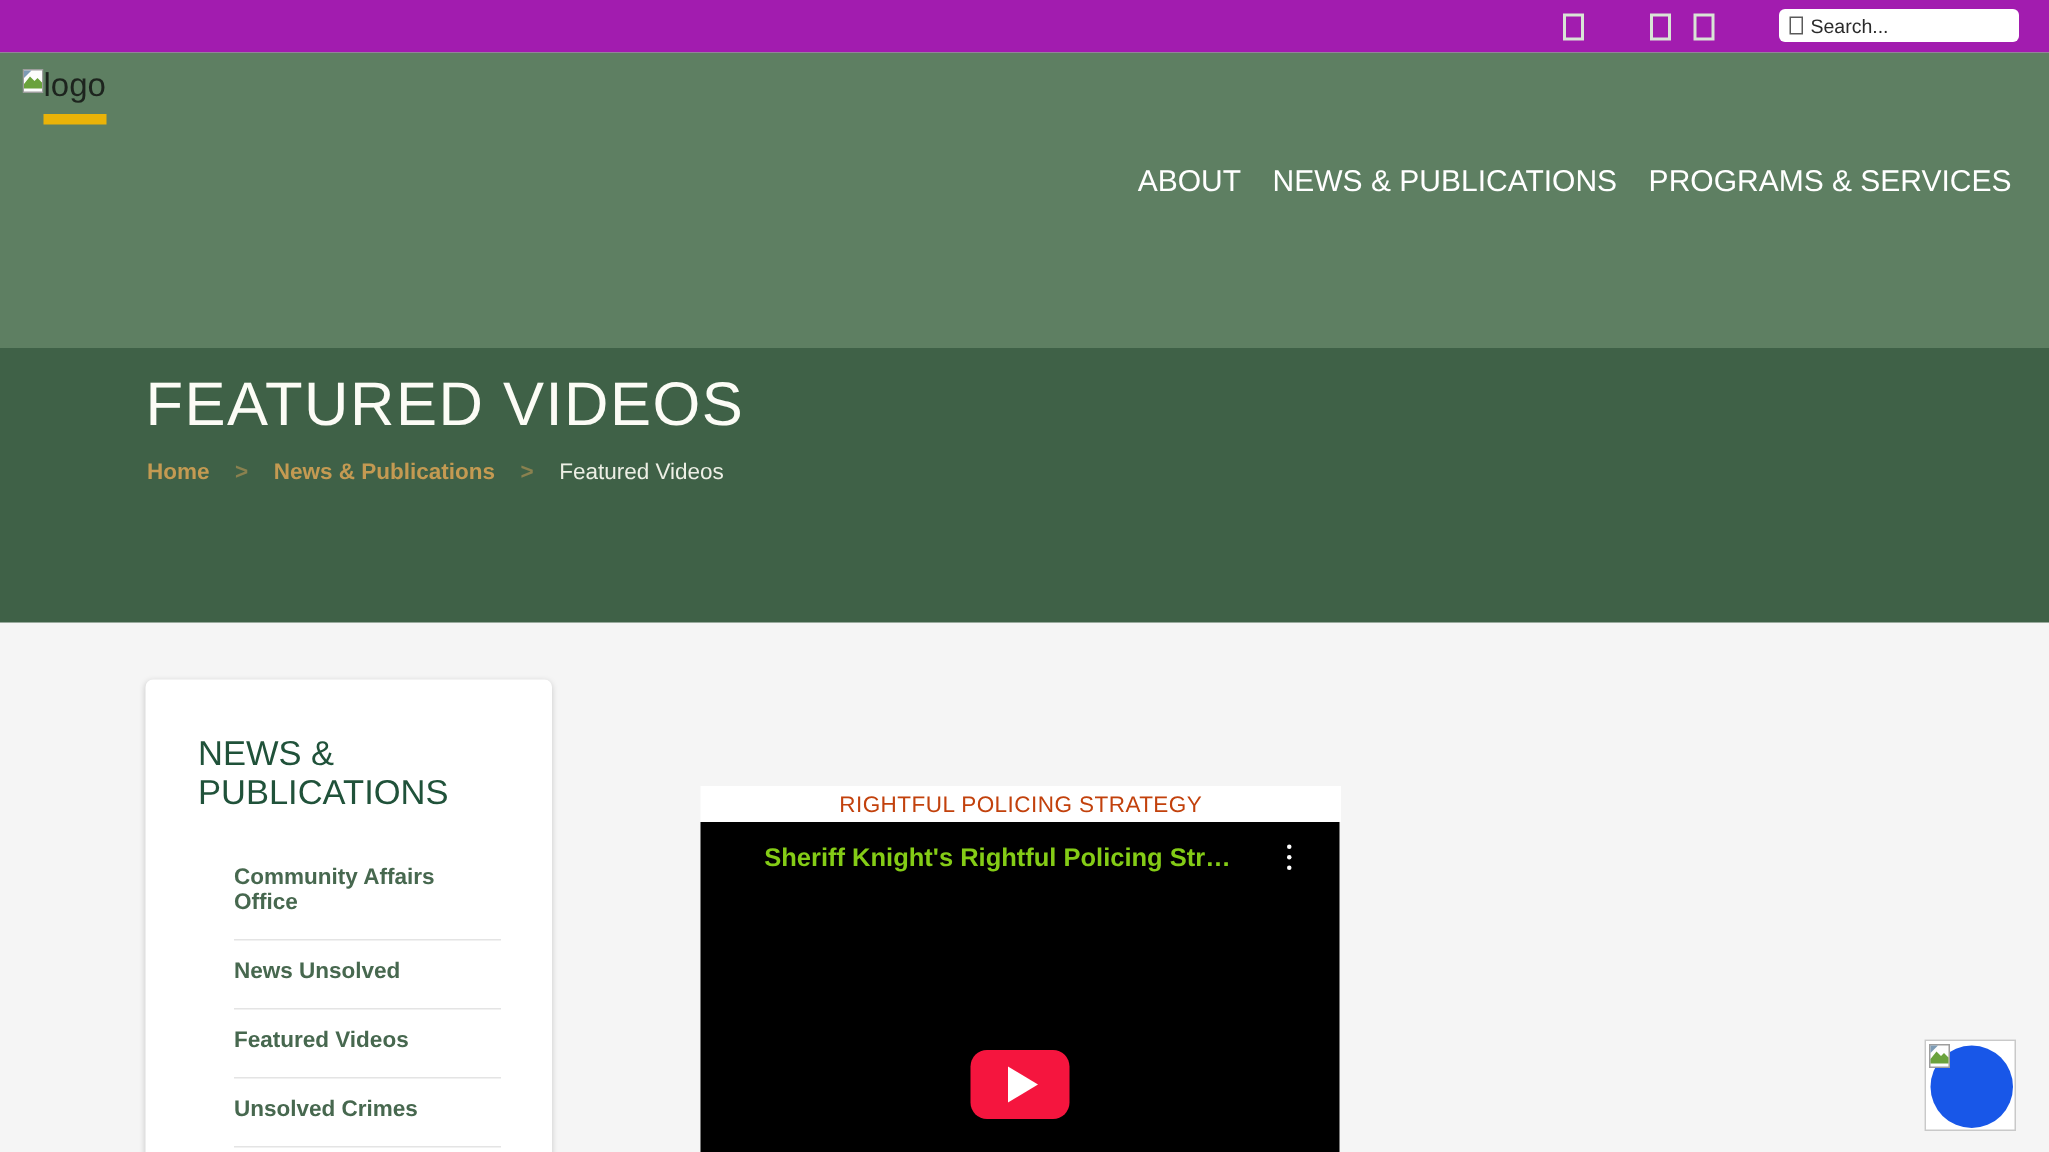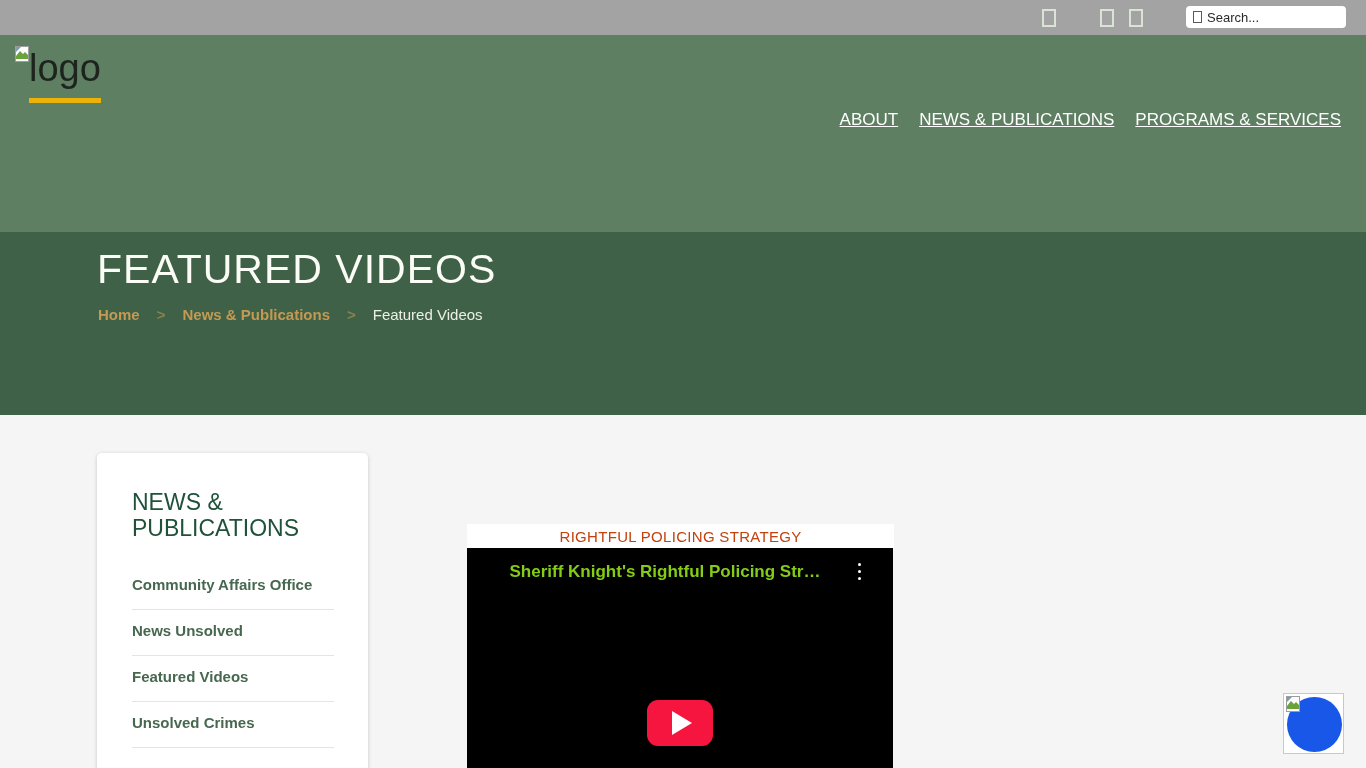--- a/index.html
+++ b/index.html
@@ -1,58 +1,58 @@
 <!DOCTYPE html>
 <html><head>
 <meta charset="utf-8">
 <style>
   * { margin:0; padding:0; box-sizing:border-box; }
   body { font-family:"Liberation Sans", sans-serif; background:#e9e9e9; }
   .frame { position:relative; width:1366px; height:768px; overflow:hidden; background:#f5f5f5; }
 
   
-  .topbar { position:absolute; top:0; left:0; width:1366px; height:35px; background:#a3a3a3; }
+  .topbar { position:absolute; top:0; left:0; width:1366px; height:35px; background:#a21caf; }
   .tofu-icon { position:absolute; top:9px; width:14px; height:18px; border:2px solid #d9e4d6; }
   .tofu-1 { left:1042px; }
   .tofu-2 { left:1100px; }
   .tofu-3 { left:1129px; }
   .search-box { position:absolute; top:6px; left:1186px; width:160px; height:22px; background:#ffffff;
     border-radius:4px; display:flex; align-items:center; padding:0 7px; }
   .search-tofu { width:9px; height:12px; border:1px solid #5a5a5a; margin-right:5px; flex:0 0 auto; }
   .search-box input { border:none; outline:none; width:100%; font-size:13px; color:#222;
     font-family:"Liberation Sans", sans-serif; background:transparent; }
   .search-box input::placeholder { color:#2a2a2a; opacity:1; }
 
   
   .header { position:absolute; top:35px; left:0; width:1366px; height:197px; background:#5e7f62; }
   .logo-link { position:absolute; left:15px; top:7px; display:flex; align-items:flex-start; cursor:pointer; }
-  .logo-alt { font-size:38px; color:#1d241e; border-bottom:5px solid #eab308; padding-bottom:3px; line-height:1.4; }
+  .logo-alt { font-size:22px; color:#1d241e; border-bottom:7px solid #eab308; padding-bottom:3px; line-height:1.4; }
   .broken-img { display:block; margin-top:4px; }
-  .nav-row { position:absolute; display:flex; color:#ffffff; font-size:17px;text-decoration:underline; }
+  .nav-row { position:absolute; display:flex; color:#ffffff; font-size:20px; }
   .nav-row1 { top:75px; right:25px; gap:21px; }
   .nav-row2 { top:175px; right:15px; gap:21px; }
   .nav-item { cursor:pointer; white-space:nowrap; }
 
   
   .hero { position:absolute; top:232px; left:0; width:1366px; height:183px; background:#3f6147; }
   .hero-title { position:absolute; left:97px; top:14px; font-size:41px; font-weight:400;
     color:#fcfcf6; letter-spacing:1px; }
   .breadcrumb { position:absolute; left:98px; top:74px; display:flex; align-items:baseline;
     gap:17px; font-size:15px; }
   .bc-link { color:#c49a52; font-weight:700; cursor:pointer; }
   .bc-sep { color:#8a814f; font-weight:700; }
   .bc-current { color:#edefe5; }
 
   
   .card { position:absolute; left:97px; top:453px; width:271px; height:380px; background:#ffffff;
     border-radius:5px; box-shadow:0 1px 4px rgba(0,0,0,0.18); padding:37px 34px 0 35px; }
   .card-title { font-size:23px; font-weight:500; color:#20523a; line-height:1.12; margin-bottom:22px; }
   .card ul { list-style:none; }
   .card li { padding:12px 0 16px; border-bottom:1px solid #e4e4e4; font-size:15px; font-weight:700;
-    color:#47684f; cursor:pointer; }
+    color:#47684f; cursor:pointer;margin-left:24px; }
 
   
   .section-title { position:absolute; left:467px; top:524px; width:427px; height:24px; background:#ffffff;
     display:flex; align-items:center; justify-content:center; font-size:15px; color:#c2410c;
     letter-spacing:0.3px; }
   .video { position:absolute; left:467px; top:548px; width:426px; height:362px; background:#000000; }
   .video-title { position:absolute; top:14px; left:20px; right:50px; text-align:center; color:#84cc16;
     font-size:17px; white-space:nowrap; overflow:hidden; cursor:pointer;font-weight:bold; }
   .video-menu { position:absolute; top:15px; right:31px; width:4px; cursor:pointer; }
   .video-menu span { display:block; width:3px; height:3px; background:#ffffff; border-radius:50%;

